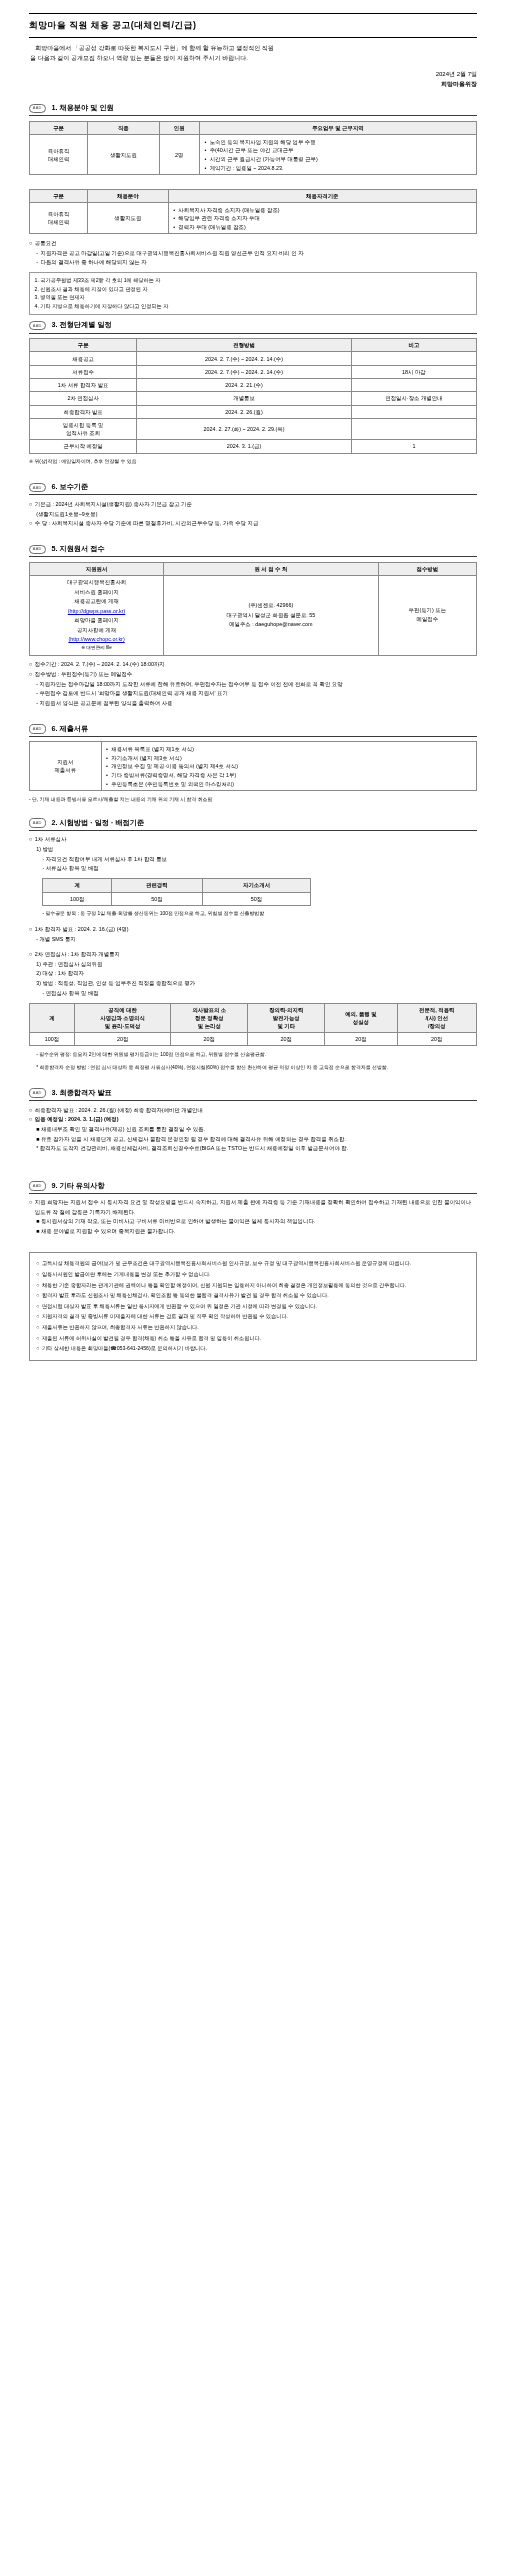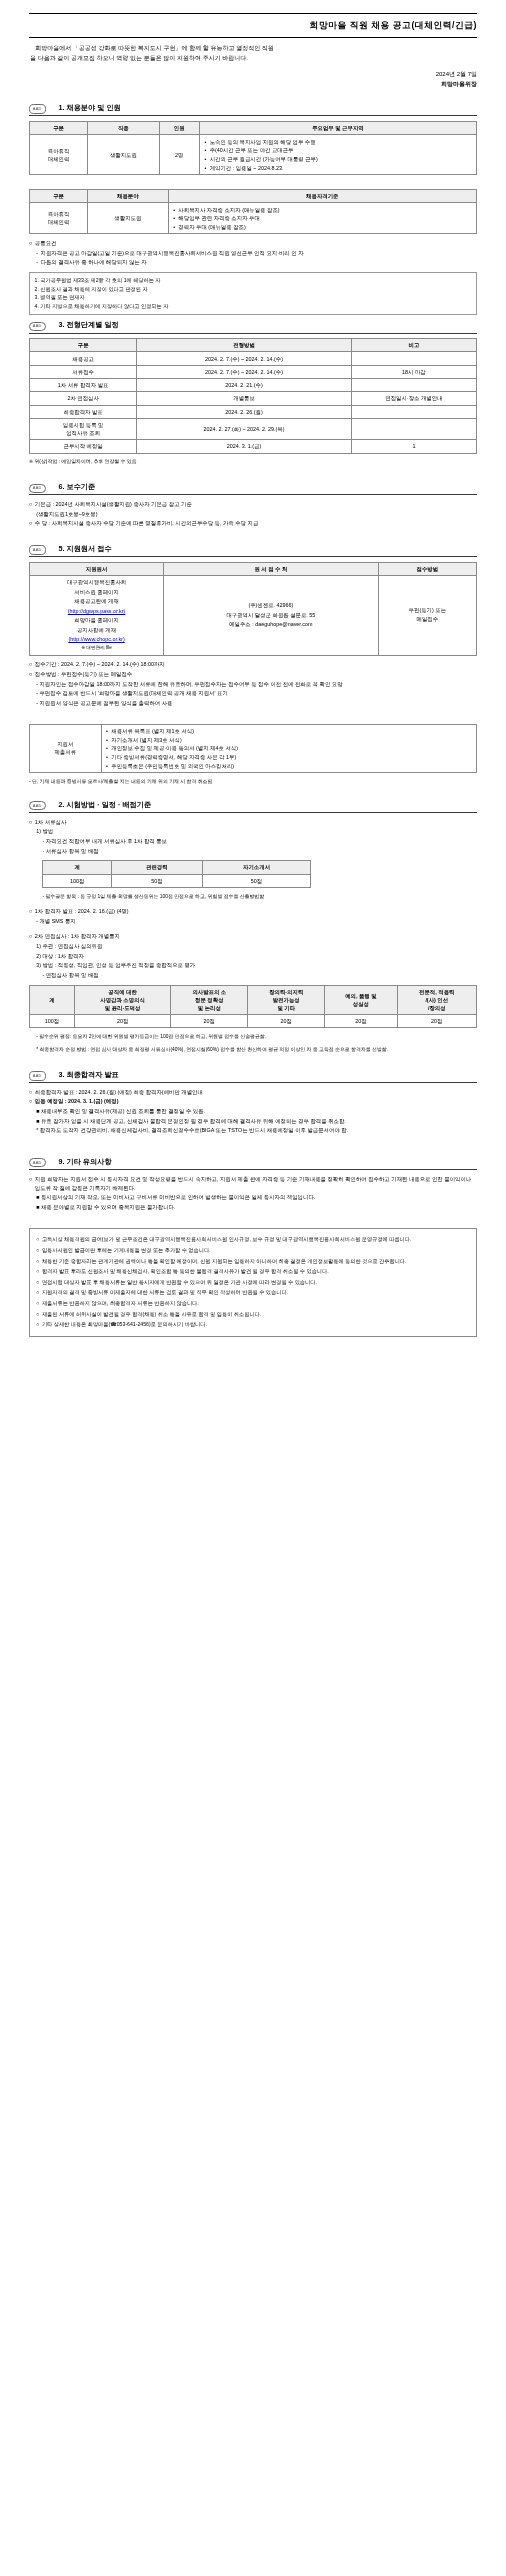--- a/index.html
+++ b/index.html
@@ -16,21 +16,21 @@
   }
   .page {
     width: 506px;
     padding: 13.4px 29px 20.6px 29px;
   }
   
   .doc-title-wrap {
     border-top: 1px solid #000;
     border-bottom: 1px solid #000;
     padding: 4.6px 0 4.6px 0;
-    text-align: right;
+    text-align: left;
     margin-bottom: 2px;
   }
   .doc-title {
     font-size: 8.8px;
     font-weight: bold;
     letter-spacing: 0.5px;
   }
   .intro {
     font-size: 6px;
     line-height: 1.75;
@@ -44,22 +44,22 @@
     line-height: 1.7;
   }
   .date-line .strong { font-weight: bold; }
 
   
   .sec {
     margin-top: 13.4px;
   }
   .sec-head {
     display: flex;
-    align-items: flex-end;
-    gap: 13px;
+    align-items: center;
+    gap: 6px;
     border-bottom: 1px solid #3b3b3b;
     padding-bottom: 1.5px;
   }
   .sec-badge {
     width: 16.5px; height: 9.3px;
     border: 0.5px solid #6b6b6b;
     border-radius: 4.6px;
     font-size: 3.9px;
     color: #4a4a4a;
     display: flex; align-items: center; justify-content: center;
@@ -356,20 +356,24 @@
       <div class="note-row sub">
         <span class="note-txt">- 우편접수 검토에 반드시 '희망마을 생활지도원(대체인력 공개 채용 지원서' 표기</span>
       </div>
       <div class="note-row sub">
         <span class="note-txt">- 지원원서 양식은 공고문에 첨부된 양식을 출력하여 사용</span>
       </div>
     </div>
   </div>
 
   <div class="sec" style="margin-top:15.5px">
+    <div class="sec-head">
+      <div class="sec-badge">AAD</div>
+      <div class="sec-title">6. 제출서류</div>
+    </div>
     <table class="tb">
       <tbody>
           <tr>
         <td class="c" style="width:16%; white-space:pre-line">지원서
 제출서류</td>
         <td class="l">
           <ul class="ul-in">
             <li>채용서류 목록표 (별지 제1호 서식)</li>
             <li>자기소개서 (별지 제3호 서식)</li>
             <li>개인정보 수집 및 제공·이용 동의서 (별지 제4호 서식)</li>
@@ -502,21 +506,21 @@
       </div>
       <div class="note-row sub">
         <span class="note-txt">■ 유효 참가자 없을 시 채용단계 공고, 신체검사 불합격 본청인정 될 경우 합격에 대해 결격사유 위해 예정되는 경우 합격을 취소함.</span>
       </div>
       <div class="note-row sub">
         <span class="note-txt">* 합격자도 도착지 건강관리비, 채용신체검사비, 결격조회신청수수료(BIGA 또는 TSTO는 반드시 채용예정일 이후 발급문서여야 함.</span>
       </div>
     </div>
   </div>
 
-  <div class="sec" style="margin-top:21px">
+  <div class="sec" style="margin-top:27px">
     <div class="sec-head">
       <div class="sec-badge">AAD</div>
       <div class="sec-title">9. 기타 유의사항</div>
     </div>
     <div class="notes">
       <div class="note-row">
         <span class="note-bullet circle-b"></span>
         <span class="note-txt">지원 희망자는 지원서 접수 시 응시자격 요건 및 작성요령을 반드시 숙지하고, 지원서 제출 완에 자격증 등 기준 기재내용을 정확히 확인하여 접수하고 기재된 내용으로 인한 불이익이나 입도류 착 절에 감응은 기록자기 배제된다.</span>
       </div>
       <div class="note-row sub">

